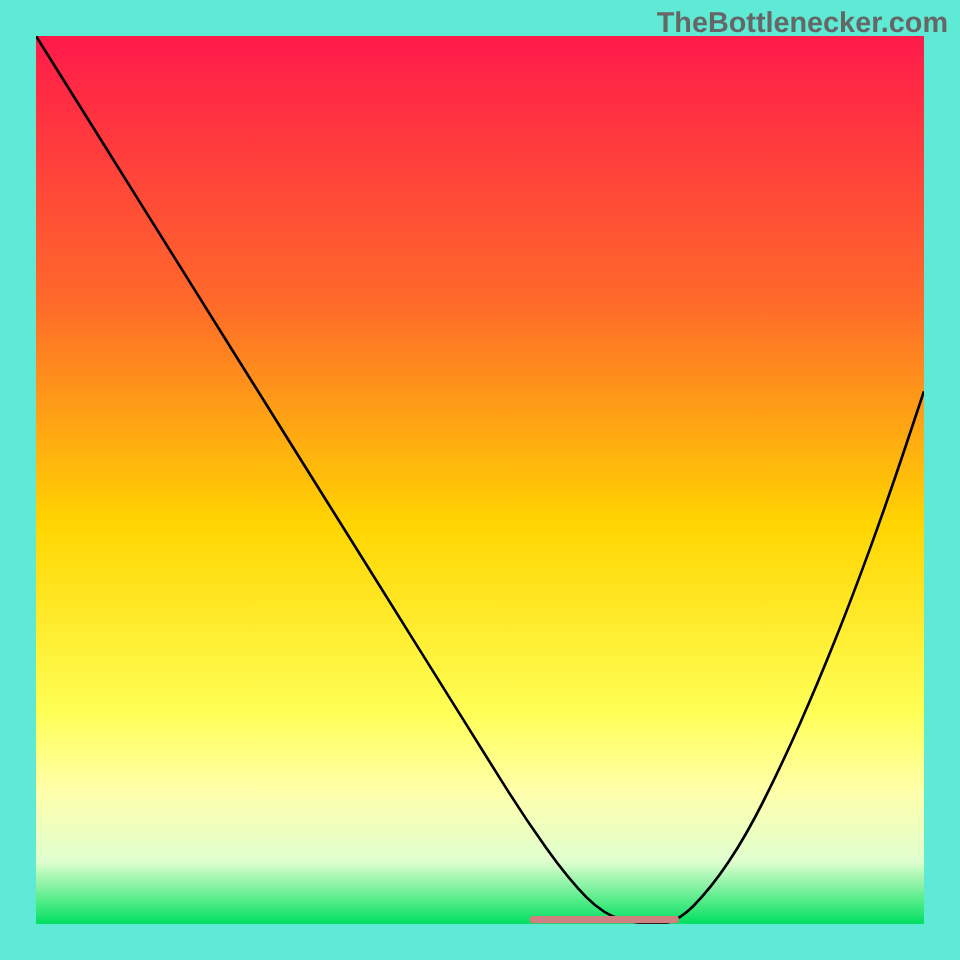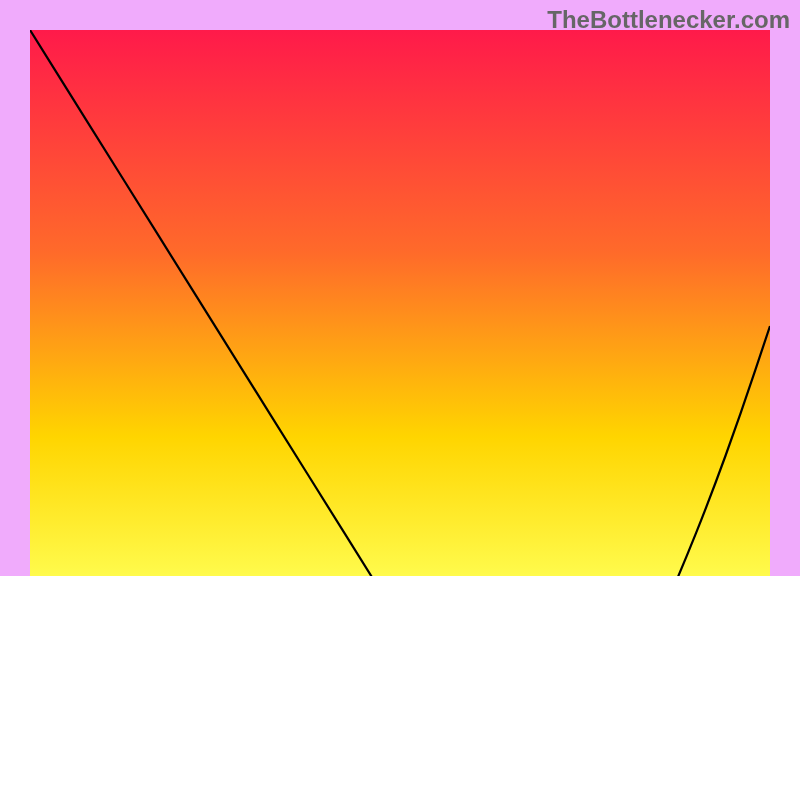--- a/index.html
+++ b/index.html
@@ -2,23 +2,23 @@
 <html><head>
 <meta charset="utf-8">
 <style>
 body {
   margin: 0;
   padding: 0;
   background: #fff;
 }
 .container {
   width: 800px;
-  height: 576px;
+  height: 800px;
   position: relative;
-  background: #f0abfc;
+  background: #5eead4;
 }
 .watermark {
   position: absolute;
   top: 6px;
   right: 10px;
   font-family: Arial, sans-serif;
   font-size: 24px;
   font-weight: bold;
   color: #666;
   z-index: 10;

